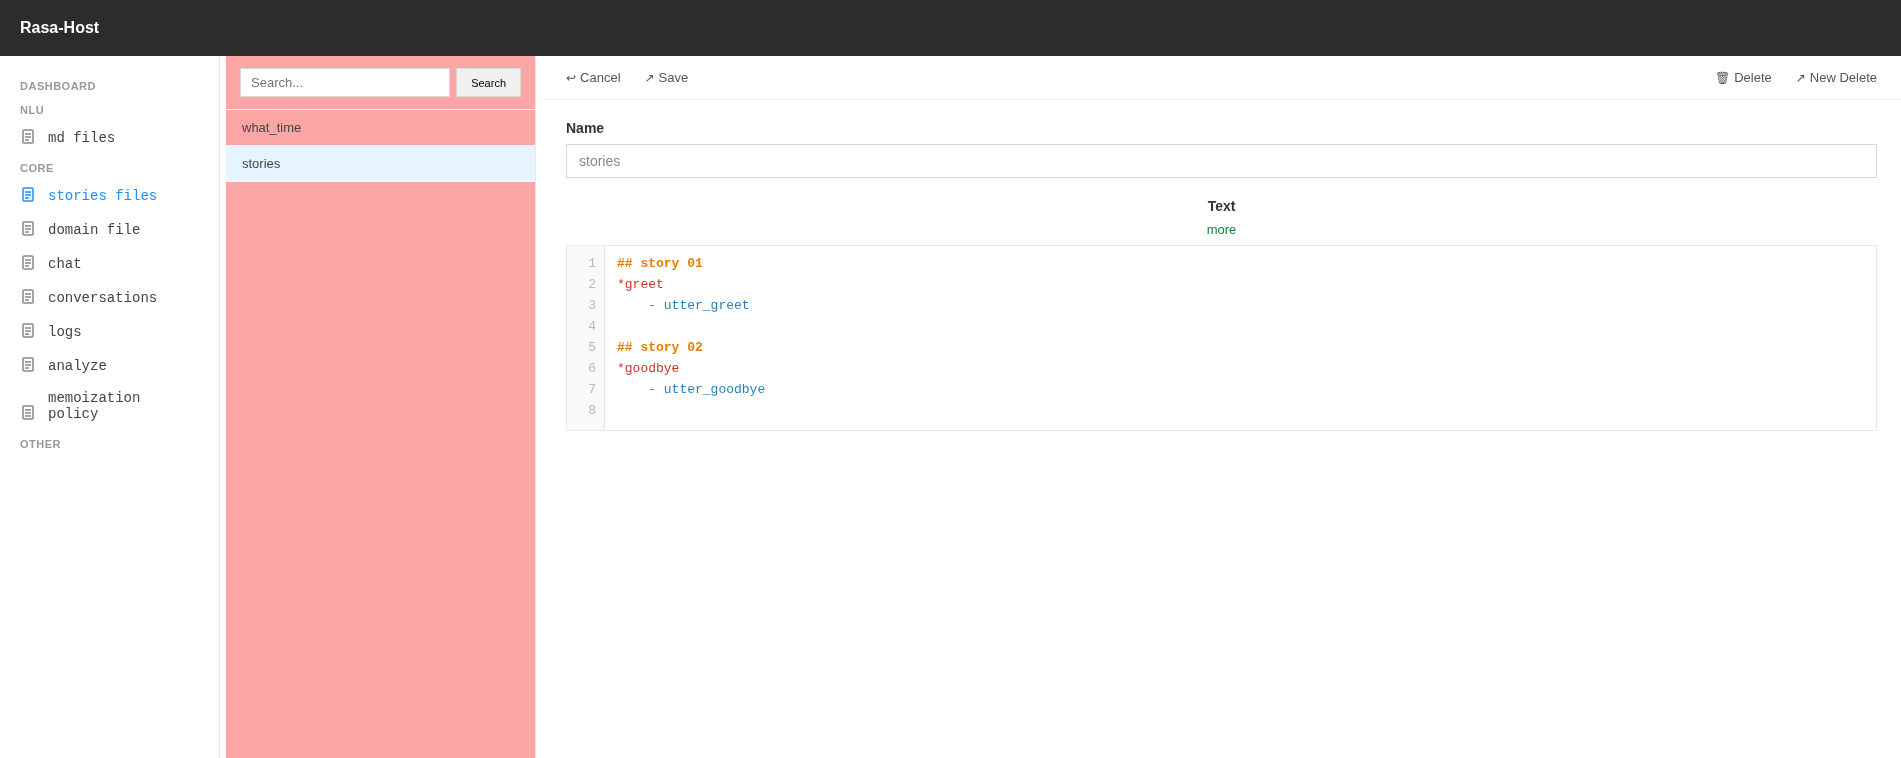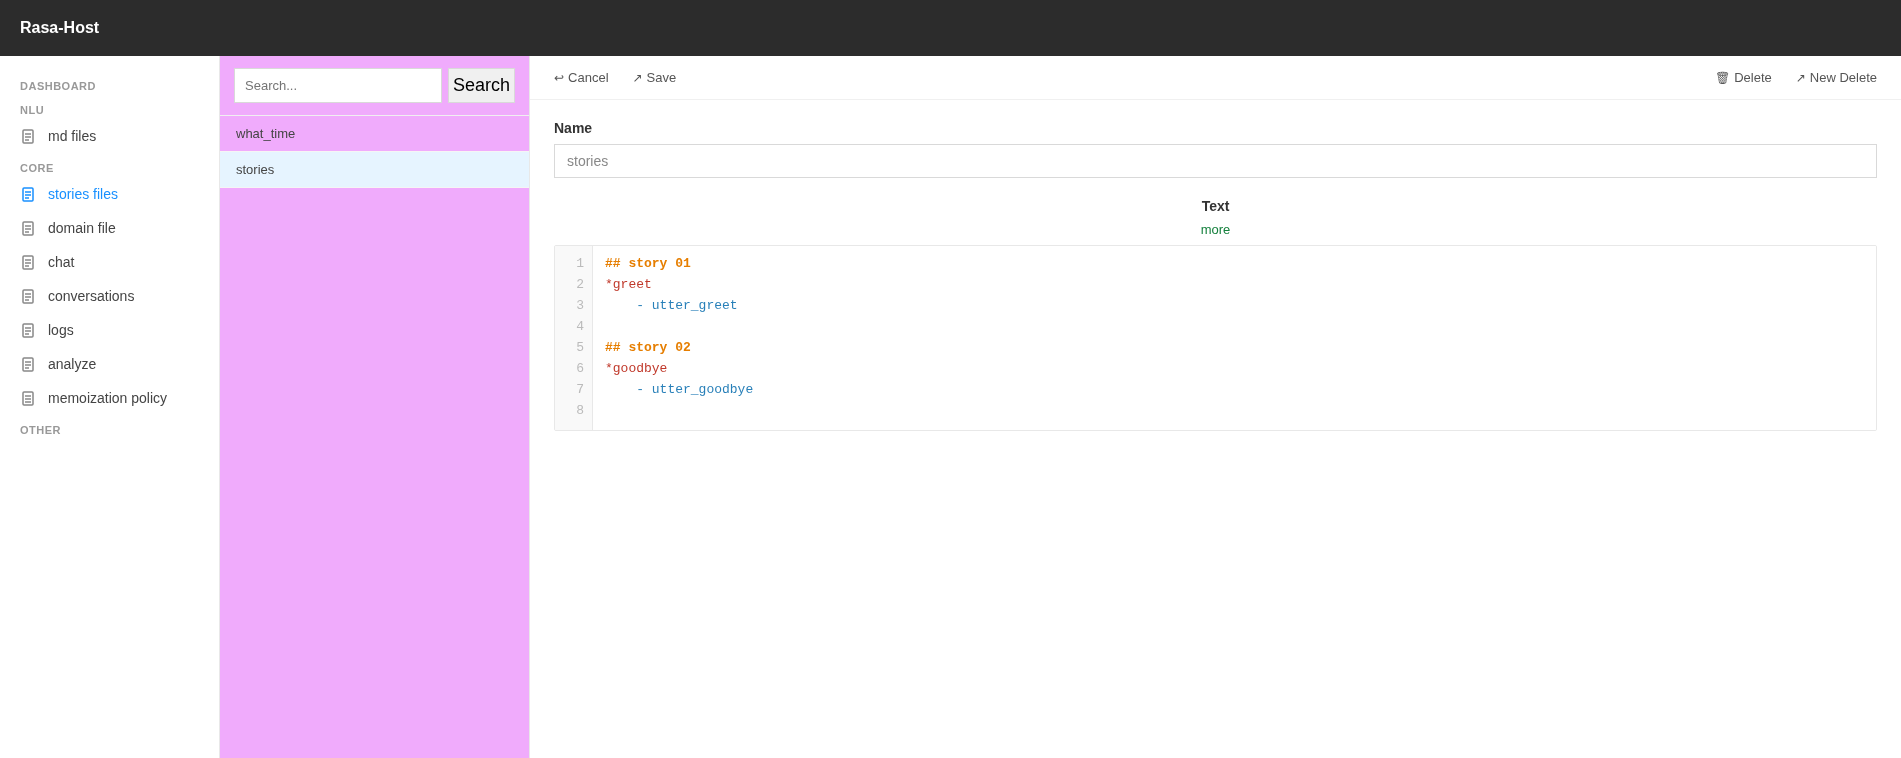--- a/index.html
+++ b/index.html
@@ -15,86 +15,88 @@
       align-items: center;
       flex-shrink: 0;
     }
     .topbar-title { font-size: 16px; font-weight: 600; }
 
     
     .main-layout {
       display: flex;
       flex: 1;
       overflow: hidden;
+      gap: 6px;
     }
 
     
     .sidebar {
       width: 220px;
       background: #fff;
       border-right: 1px solid #e8e8e8;
       overflow-y: auto;
       flex-shrink: 0;
       padding: 16px 0;
     }
     .sidebar-section-label {
       font-size: 11px;
       font-weight: 600;
       color: #999;
       padding: 8px 20px 4px;
       letter-spacing: 0.5px;
     }
     .sidebar-item {
       display: flex;
-      align-items: flex-start;
+      align-items: flex-end;
       padding: 8px 20px;
       cursor: pointer;
       color: #444;
       gap: 10px;
+      font-family: Liberation Mono, monospace;
     }
     .sidebar-item.active { color: #1890ff; }
     .sidebar-item .icon {
       width: 18px;
       height: 18px;
       flex-shrink: 0;
       display: flex;
       align-items: center;
       justify-content: center;
     }
     .sidebar-item .icon svg { width: 16px; height: 16px; }
 
     
     .list-panel {
       width: 310px;
       border-right: 1px solid #e8e8e8;
       display: flex;
       flex-direction: column;
       flex-shrink: 0;
-      background: #f0abfc;
+      background: #fca5a5;
       justify-content: space-between;
     }
     .list-panel-search {
       padding: 12px 14px;
       display: flex;
       gap: 6px;
       border-bottom: 1px solid #f0f0f0;
     }
     .list-panel-search input {
       flex: 1;
       border: 1px solid #d9d9d9;
       padding: 6px 10px;
       font-size: 13px;
       outline: none;
     }
     .list-panel-search button {
       background: #f0f0f0;
       border: 1px solid #d9d9d9;
-      padding: 6px 4px;
+      padding: 6px 14px;
       cursor: pointer;
-      font-size: 18px;
+      font-size: 11px;
     }
     .list-items { flex: 1; overflow-y: auto; }
     .list-item {
       padding: 10px 16px;
       cursor: pointer;
       border-bottom: 1px solid #f5f5f5;
       font-size: 13px;
       color: #444;
     }
     .list-item.selected { background: #e6f4ff; }

